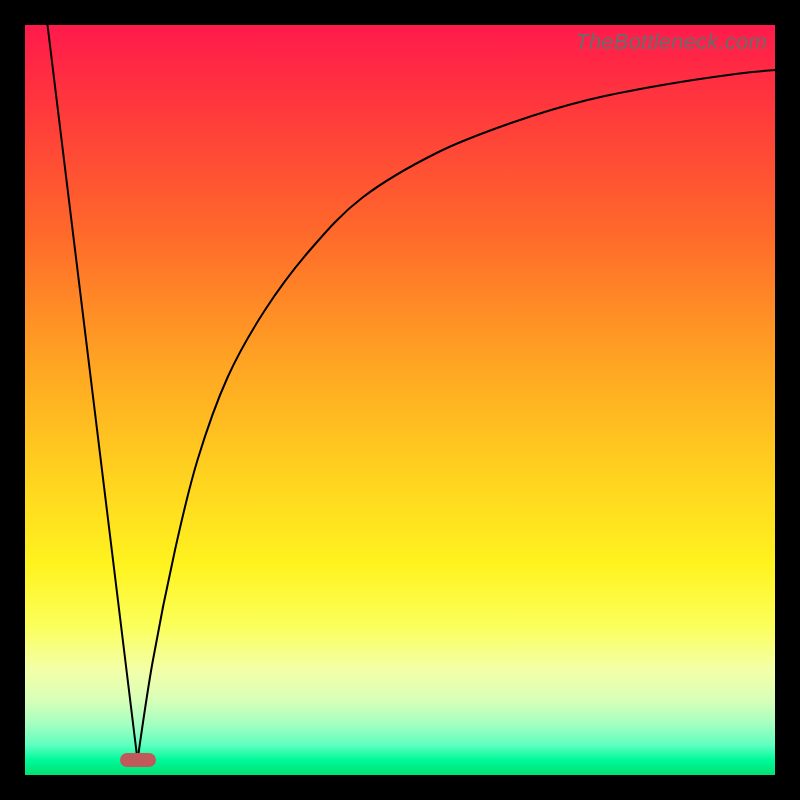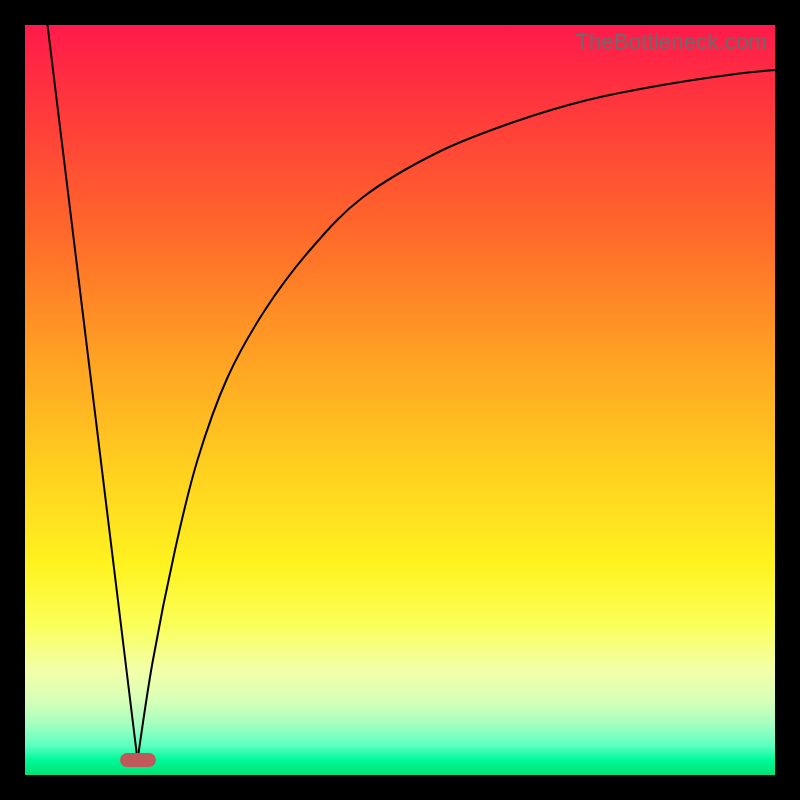--- a/index.html
+++ b/index.html
@@ -8,20 +8,21 @@
     width: 800px;
     height: 800px;
     overflow: hidden;
     font-family: Arial, Helvetica, sans-serif;
   }
   .frame {
     position: relative;
     width: 800px;
     height: 800px;
     background: #000;
+    font-style: italic;
   }
   .plot-area {
     position: absolute;
     left: 25px;
     top: 25px;
     width: 750px;
     height: 750px;
     background: linear-gradient(to bottom,
       #ff1a4b 0%,
       #ff3b3b 12%,

